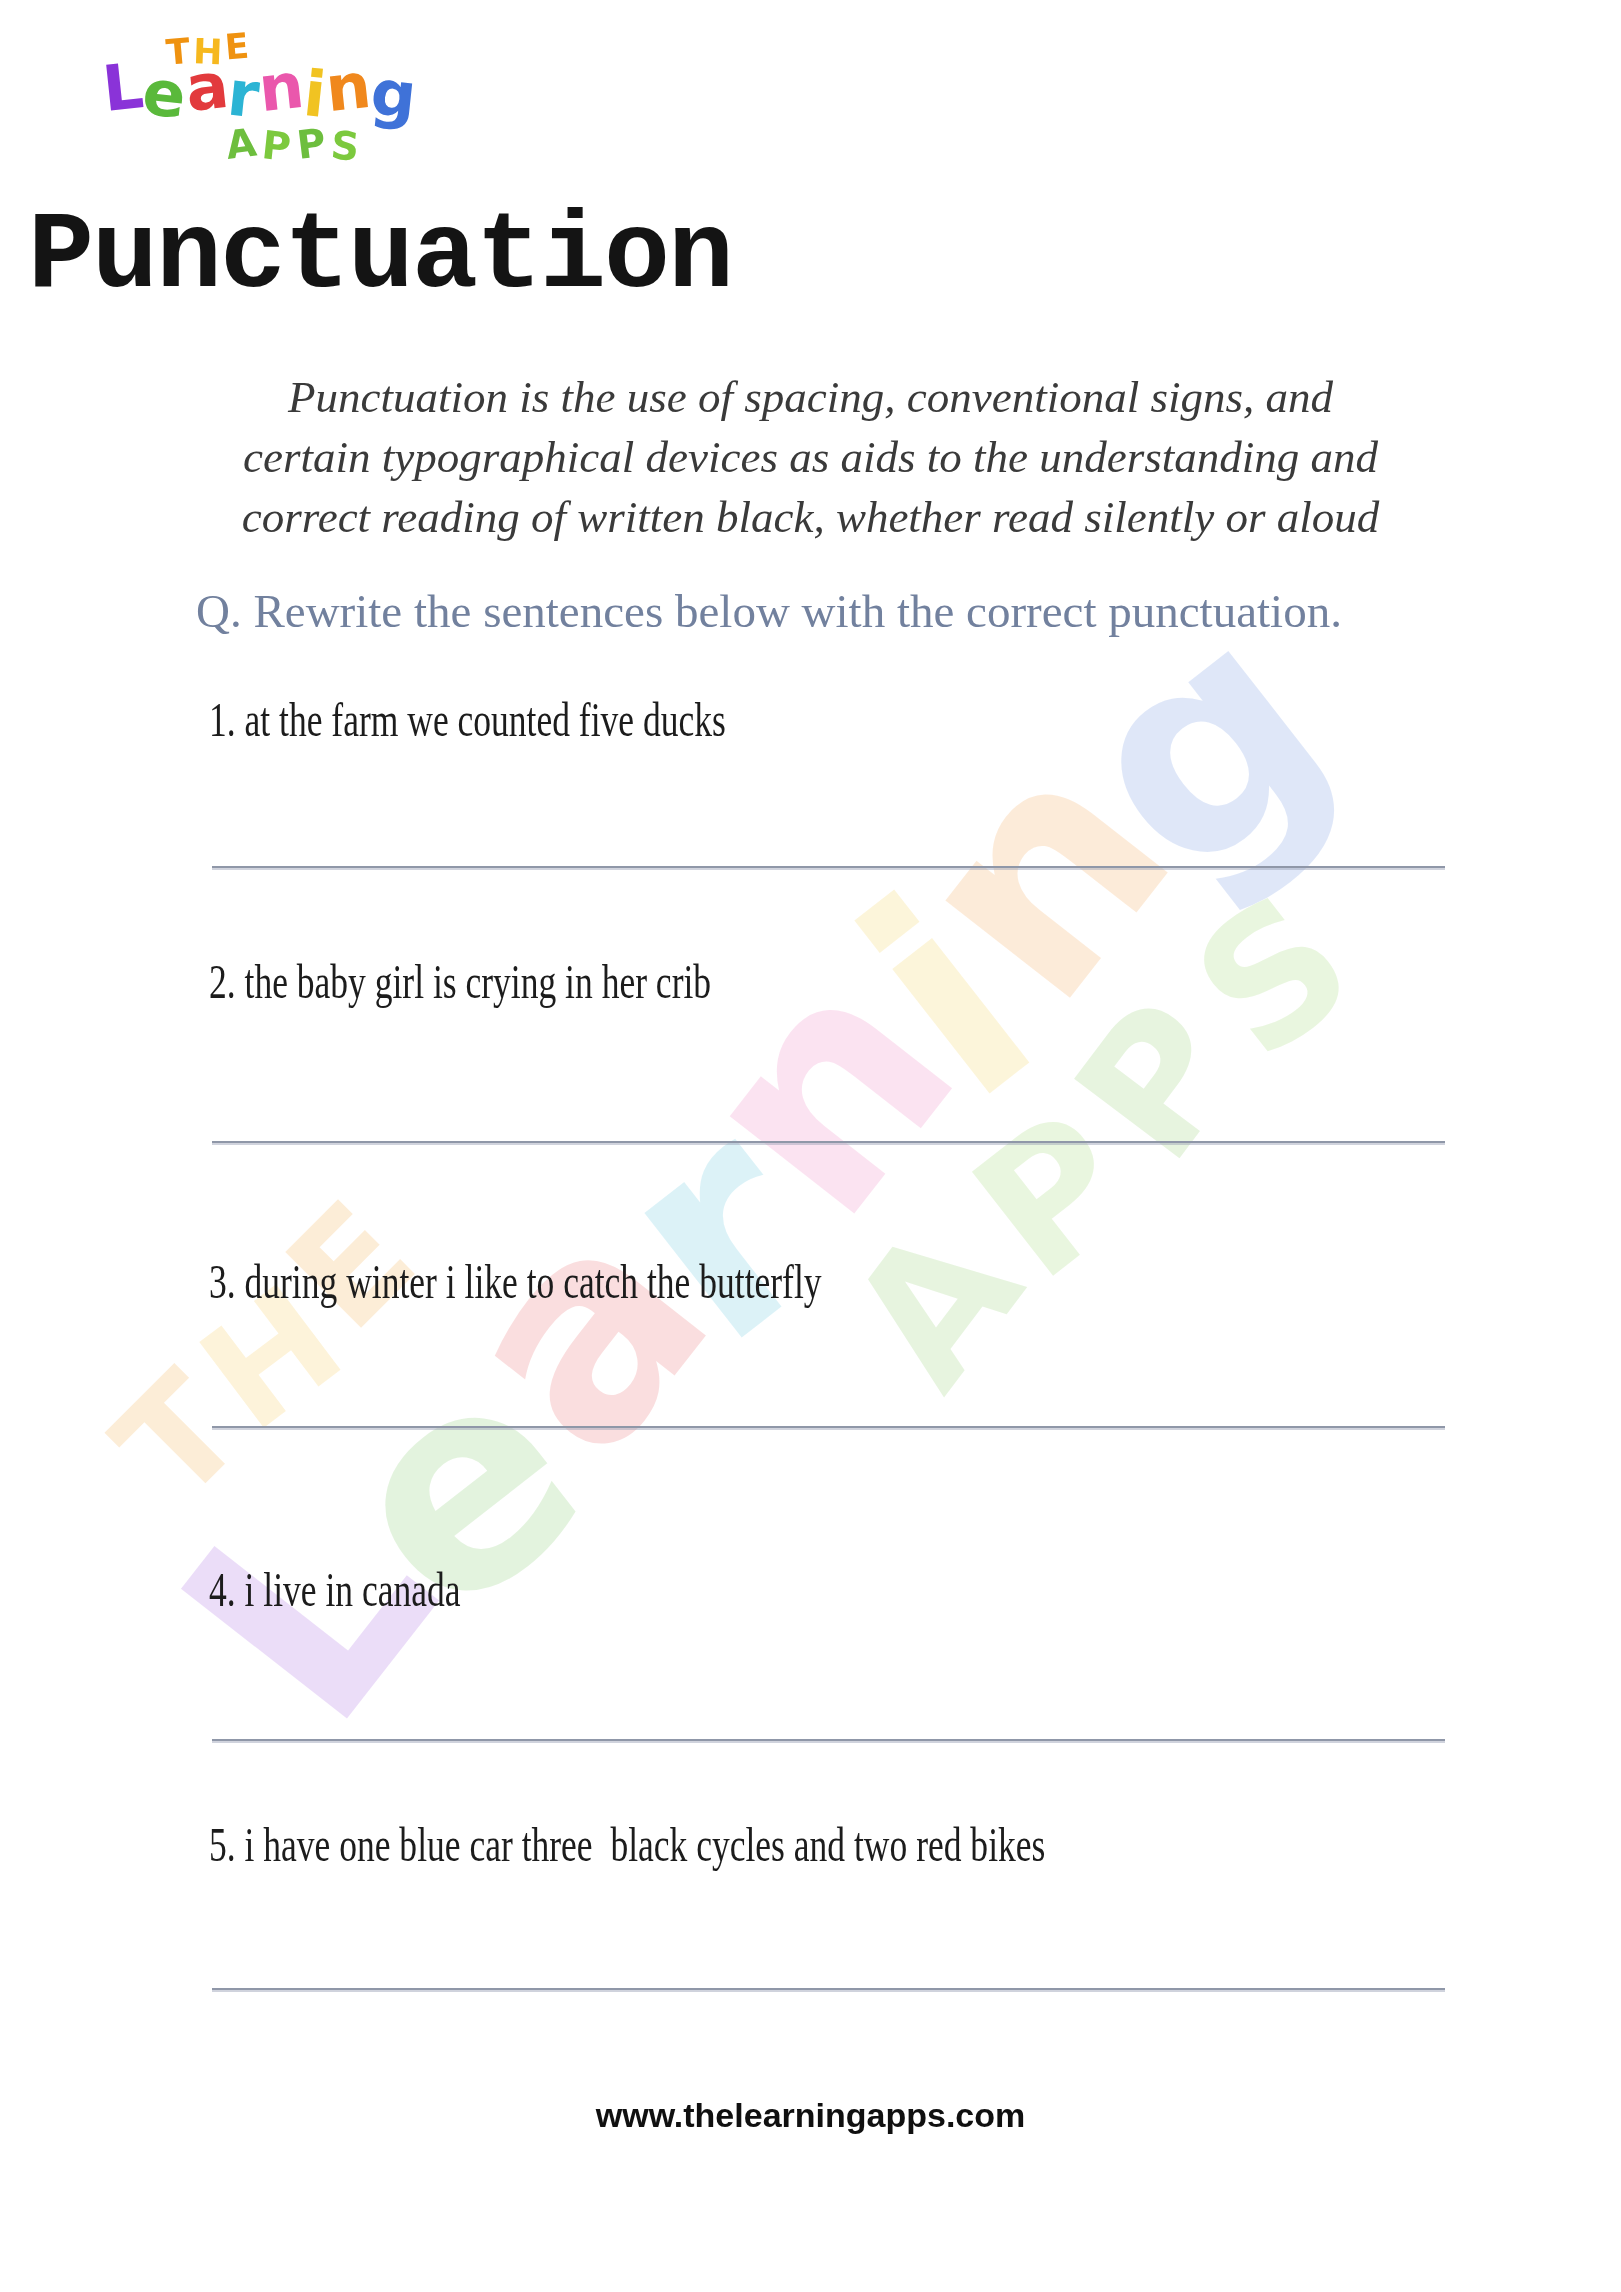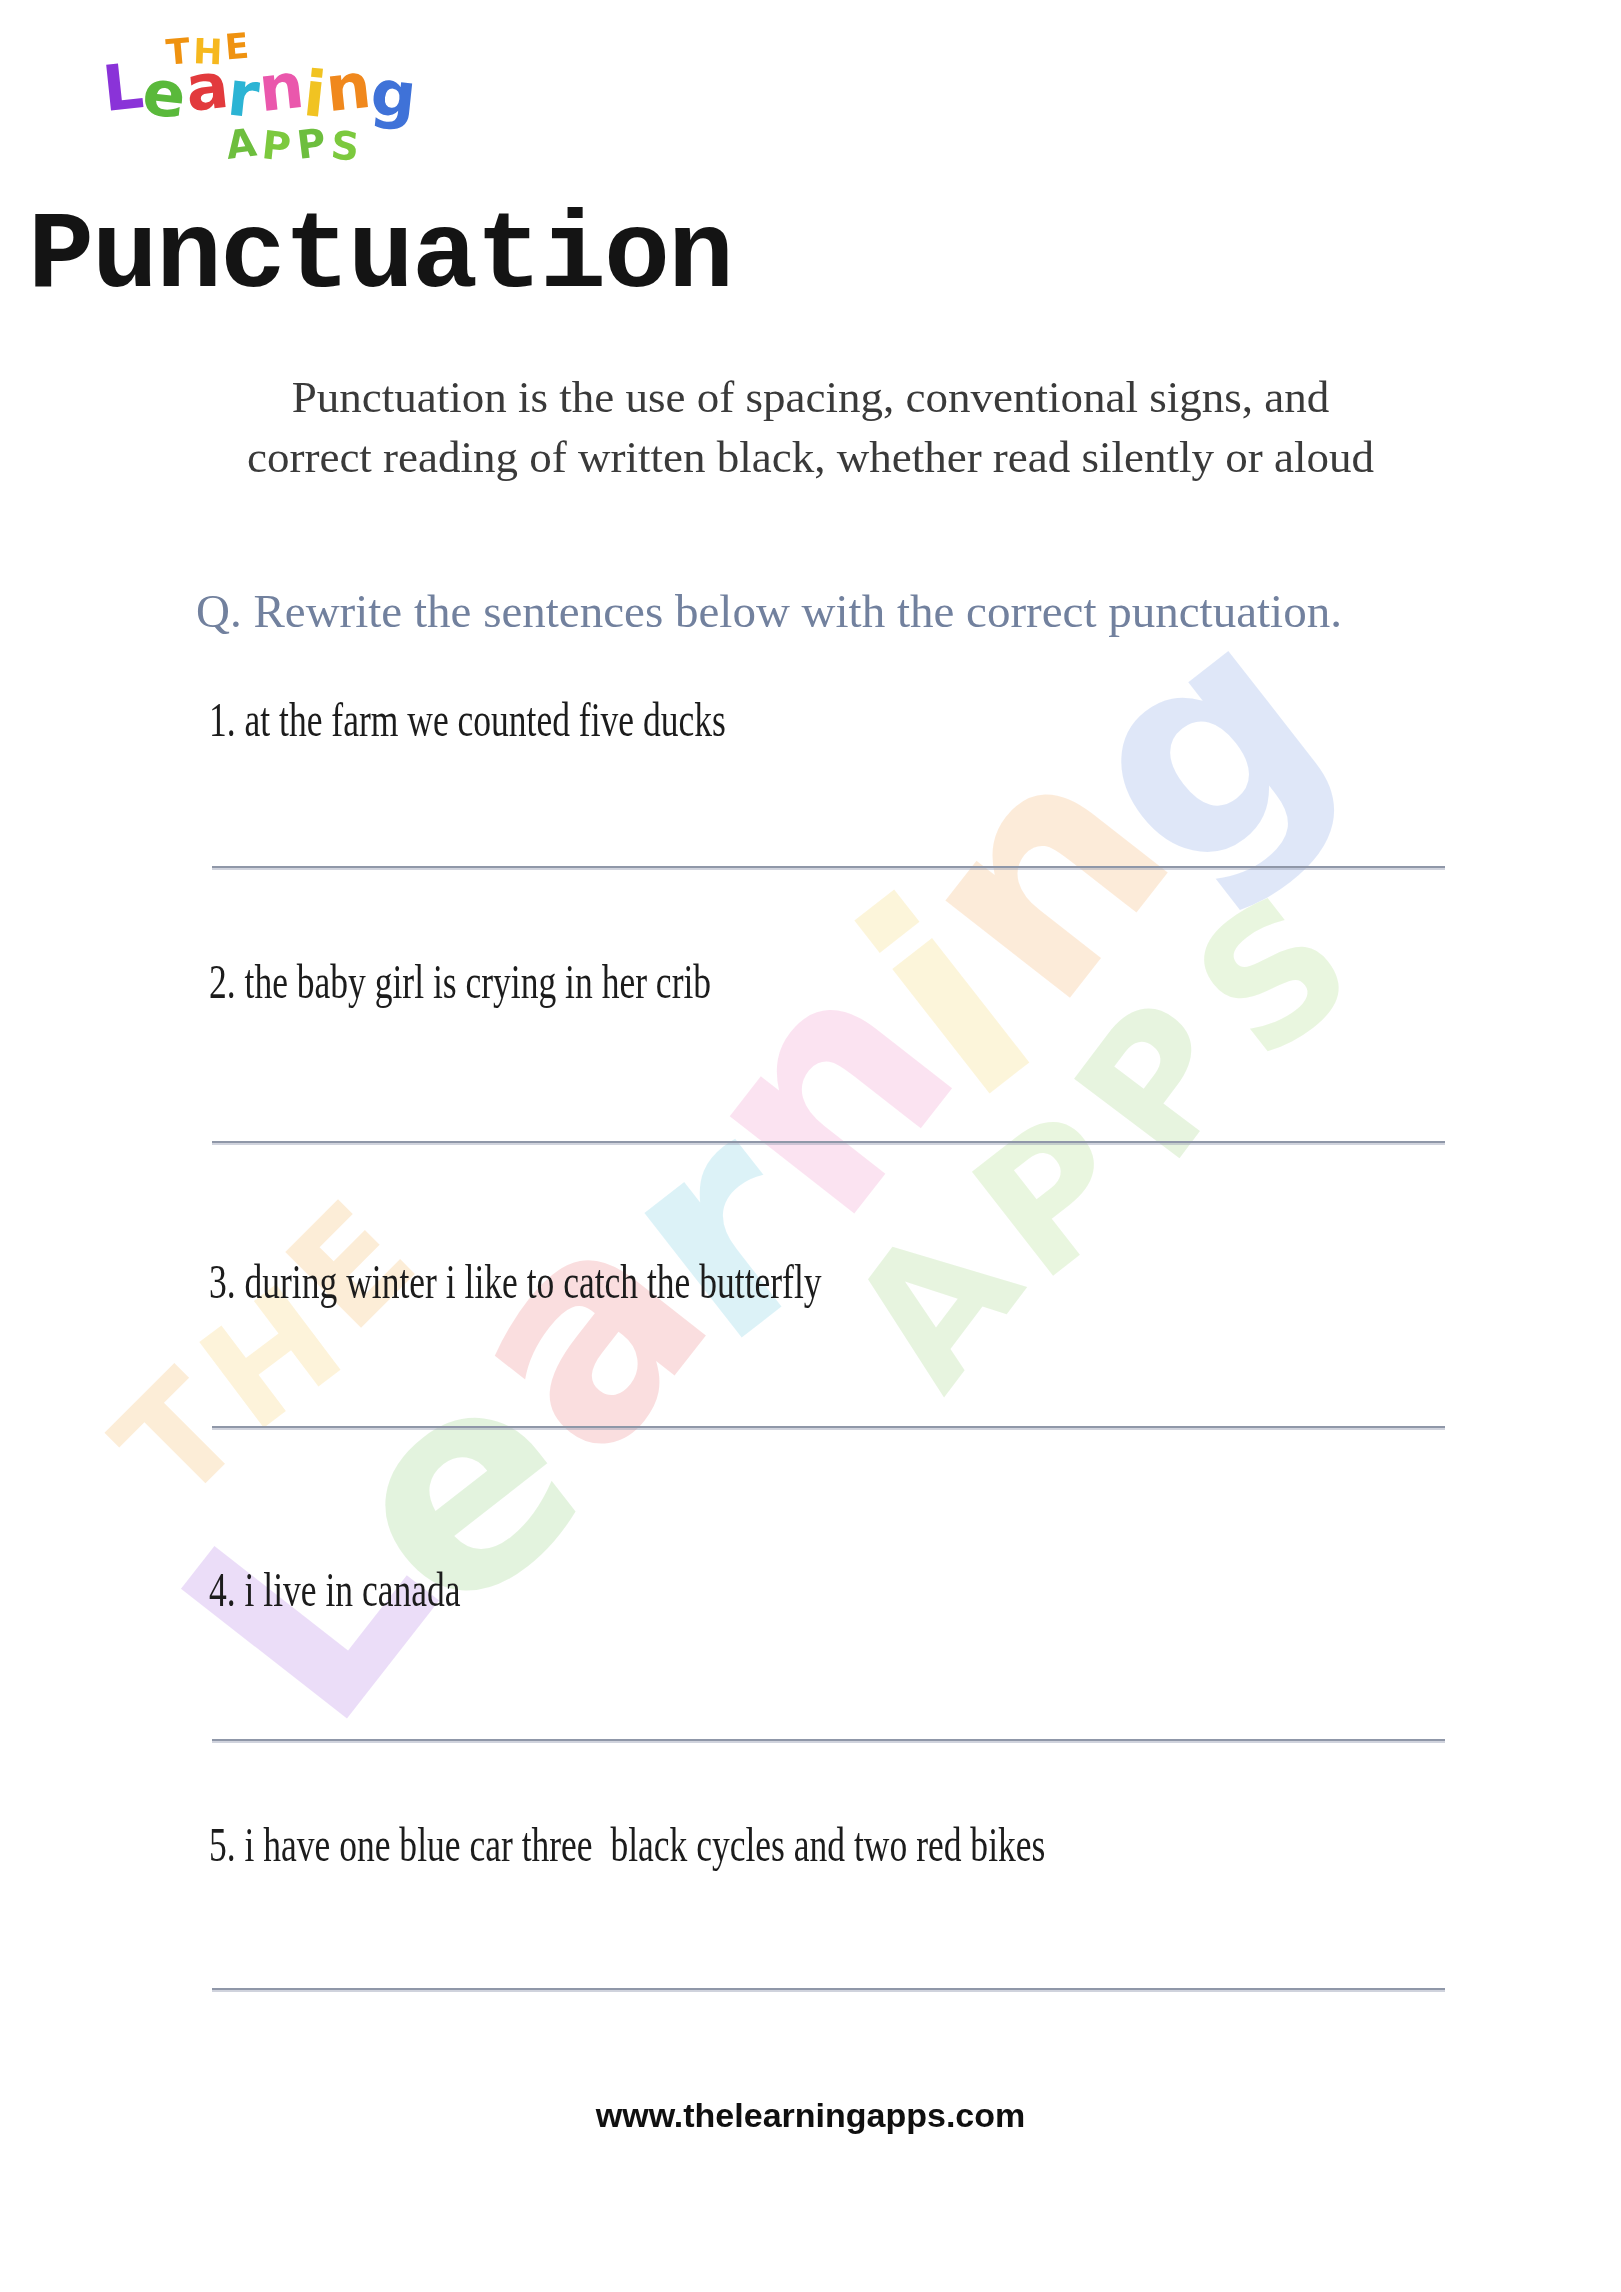--- a/index.html
+++ b/index.html
@@ -39,21 +39,21 @@
   .wm-learning span:nth-child(even){transform:translateY(15.7px) rotate(7deg);}
   .wm-the span:nth-child(2){transform:translateY(9.8px) rotate(8deg);}
   .wm-apps span:nth-child(even){transform:translateY(9.8px) rotate(7deg);}
   .wm-apps span:nth-child(odd){transform:rotate(-8deg);}
 
   
   .title{position:absolute;top:194px;left:0;width:100%;text-align:left;
     font-family:Liberation Mono, monospace;font-weight:bold;font-size:110px;
     letter-spacing:-2px;color:var(--title-color,#141414);z-index:2;padding-left:28px;}
   .intro{position:absolute;top:367px;left:0;width:100%;text-align:center;
-    font-size:45px;line-height:60px;color:var(--intro-color,#3a3a3a);z-index:2;}
+    font-size:45px;line-height:60px;color:var(--intro-color,#3a3a3a);z-index:2;font-style:italic;}
   .question{position:absolute;left:196px;top:584px;font-size:47px;
     color:var(--q-color,#72819e);z-index:2;}
 
   .item{position:absolute;left:209px;font-size:48px;color:var(--body-color,#1c1c1c);
     transform:scaleX(.74);transform-origin:left top;white-space:pre;z-index:2;}
   .item-1{top:692px;} .item-2{top:954px;} .item-3{top:1254px;} .item-4{top:1562px;} .item-5{top:1817px;}
 
   .ansline{position:absolute;left:212px;width:1233px;height:2px;
     background:var(--line-color,#8f97a8);box-shadow:0 2px 0 rgba(150,158,180,.45);z-index:2;}
   .line-1{top:866px;} .line-2{top:1141px;} .line-3{top:1426px;} .line-4{top:1739px;} .line-5{top:1988px;}
@@ -78,20 +78,21 @@
   <div class="logo">
     <div class="logo-the letters"><span style="color: rgb(239, 146, 16);">T</span><span style="color: rgb(246, 184, 30);">H</span><span style="color: rgb(239, 146, 16);">E</span></div>
     <div class="logo-learning letters"><span style="color: rgb(138, 51, 216);">L</span><span style="color: rgb(90, 185, 59);">e</span><span style="color: rgb(226, 58, 61);">a</span><span style="color: rgb(44, 180, 212);">r</span><span style="color: rgb(234, 87, 172);">n</span><span style="color: rgb(241, 195, 34);">i</span><span style="color: rgb(240, 136, 29);">n</span><span style="color: rgb(63, 114, 216);">g</span></div>
     <div class="logo-apps letters"><span style="color: rgb(109, 190, 62);">A</span><span style="color: rgb(124, 201, 62);">P</span><span style="color: rgb(109, 190, 62);">P</span><span style="color: rgb(124, 201, 62);">S</span></div>
   </div>
 
   <div class="title">Punctuation</div>
 
   <div class="intro">
     <div>Punctuation is the use of spacing, conventional signs, and</div>
+    <div>certain typographical devices as aids to the understanding and</div>
     <div>correct reading of written black, whether read silently or aloud</div>
   </div>
 
   <div class="question">Q. Rewrite the sentences below with the correct punctuation.</div>
 
   <div class="item item-1"><span>1.</span><span> </span><span>at the farm we counted five ducks</span></div>
   <div class="ansline line-1"></div>
 
   <div class="item item-2"><span>2.</span><span> </span><span>the baby girl is crying in her crib</span></div>
   <div class="ansline line-2"></div>

